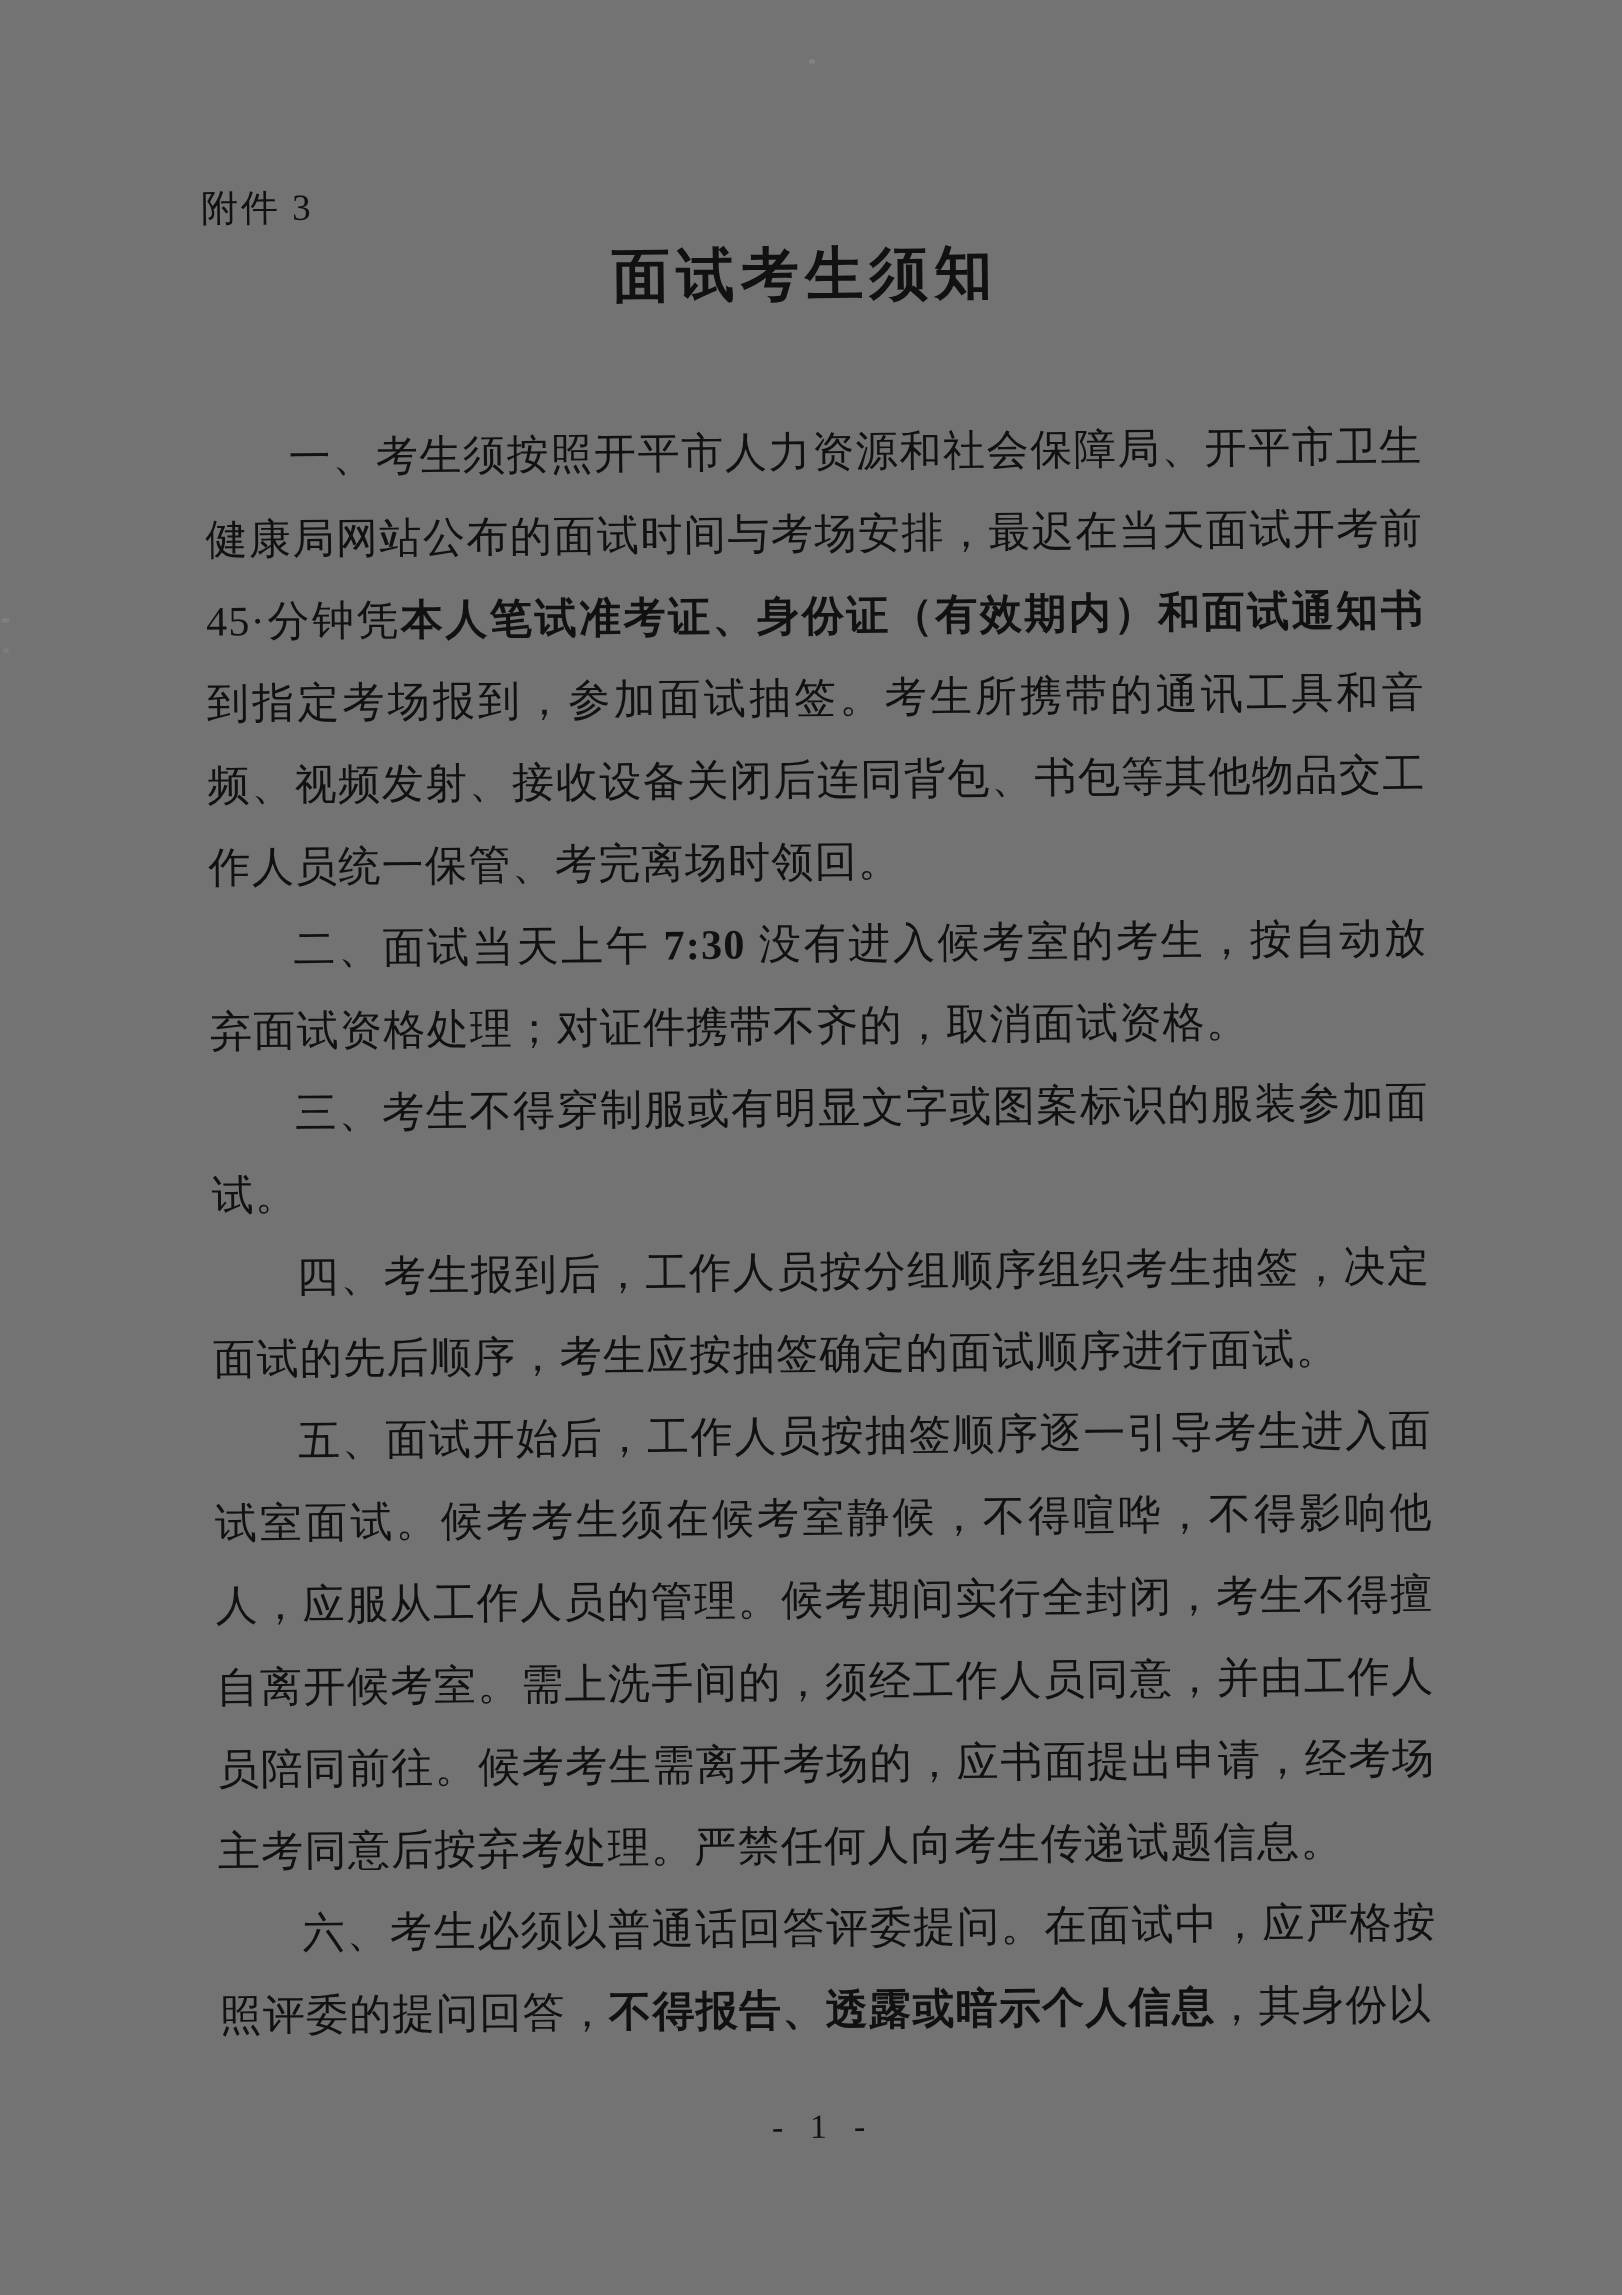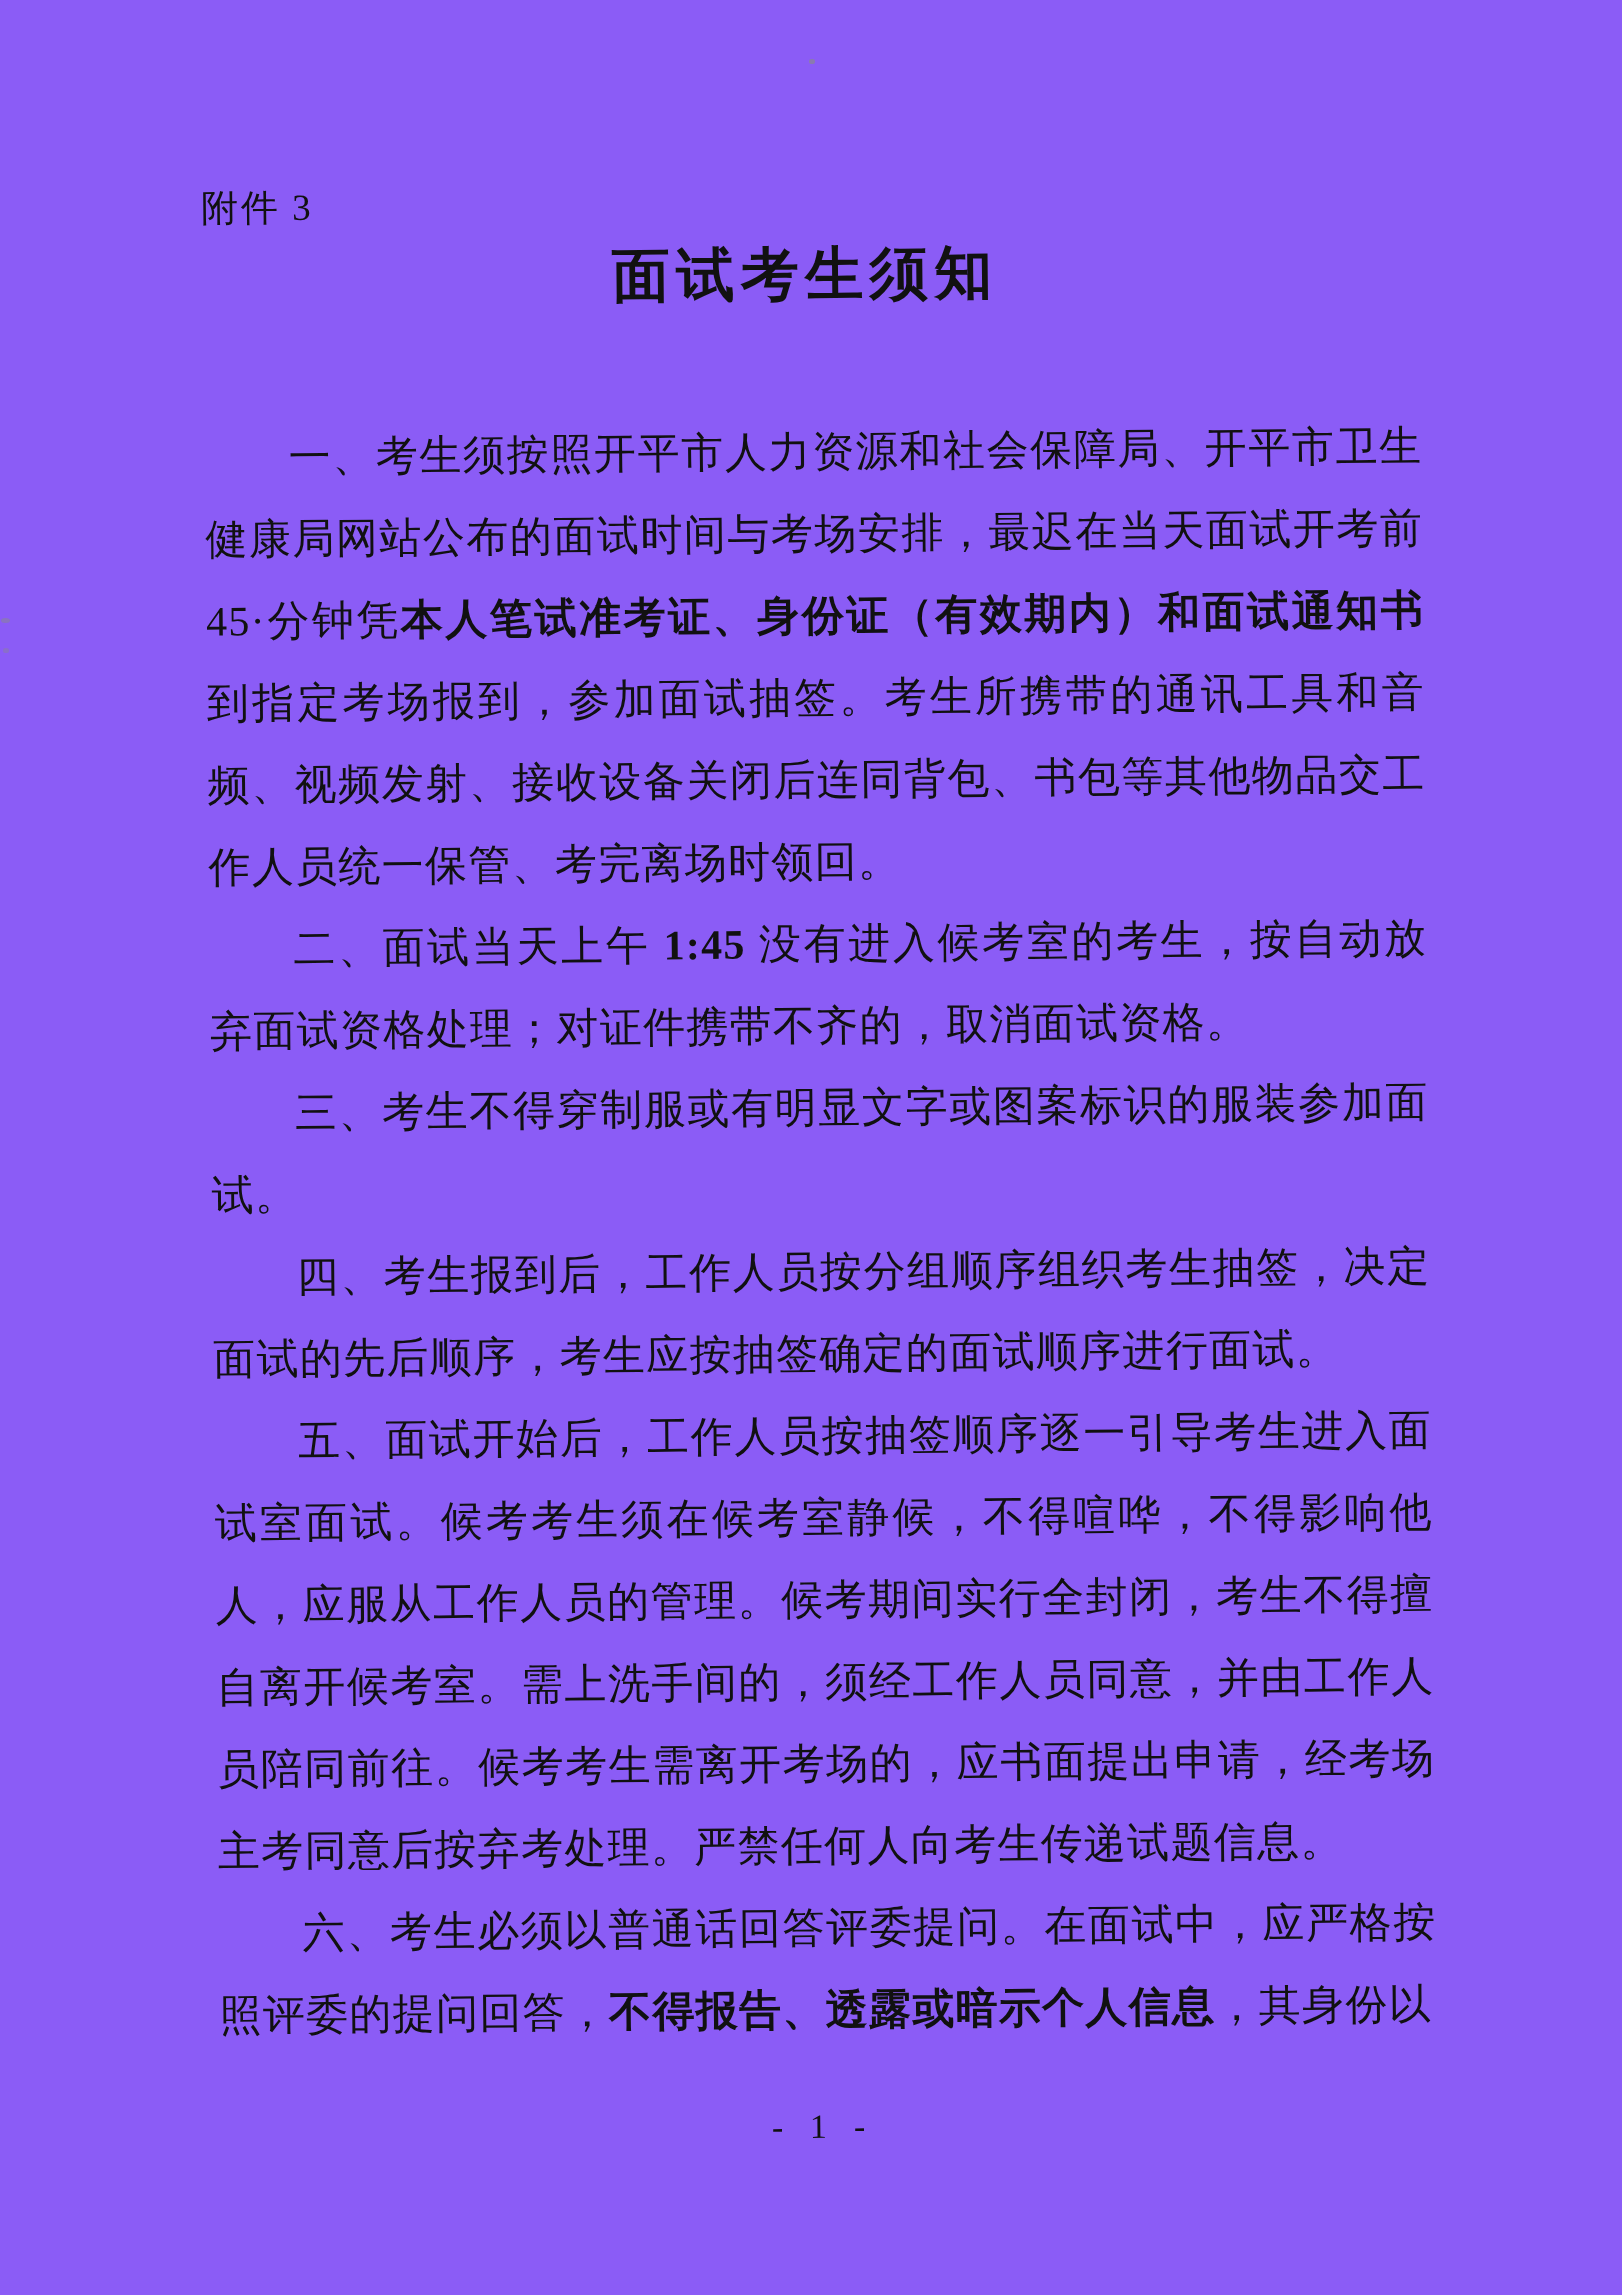--- a/index.html
+++ b/index.html
@@ -6,21 +6,21 @@
   body {
     width: 1623px; height: 2295px;
     background: #ffffff;
     position: relative;
     overflow: hidden;
     font-family: "Liberation Serif", "DejaVu Serif", serif;
     color: #111111;
   }
   .page {
     position: absolute; inset: 0;
-    background: #8b5cf6;
+    background: #737373;
   }
   
   .content {
     position: absolute; inset: 0;
     transform: rotate(-0.55deg);
     transform-origin: 50% 40%;
   }
   .attachment-label {
     position: absolute;
     left: 208px; top: 178px;
@@ -71,21 +71,21 @@
 </style>
 </head>
 <body>
 
 <div class="page">
   <div class="content">
     <div class="attachment-label">附件 3</div>
     <h1 class="doc-title">面试考生须知</h1>
     <div class="doc-body">
         <p><span>一、考生须按照开平市人力资源和社会保障局、开平市卫生健康局网站公布的面试时间与考场安排，最迟在当天面试开考前45·分钟凭</span><span class="b">本人笔试准考证、身份证（有效期内）和面试通知书</span><span>到指定考场报到，参加面试抽签。考生所携带的通讯工具和音频、视频发射、接收设备关闭后连同背包、书包等其他物品交工作人员统一保管、考完离场时领回。</span></p>
-        <p><span>二、面试当天上午 </span><span class="b">1:45</span><span> 没有进入候考室的考生，按自动放弃面试资格处理；对证件携带不齐的，取消面试资格。</span></p>
+        <p><span>二、面试当天上午 </span><span class="b">7:30</span><span> 没有进入候考室的考生，按自动放弃面试资格处理；对证件携带不齐的，取消面试资格。</span></p>
         <p><span>三、考生不得穿制服或有明显文字或图案标识的服装参加面试。</span></p>
         <p><span>四、考生报到后，工作人员按分组顺序组织考生抽签，决定面试的先后顺序，考生应按抽签确定的面试顺序进行面试。</span></p>
         <p><span>五、面试开始后，工作人员按抽签顺序逐一引导考生进入面试室面试。候考考生须在候考室静候，不得喧哗，不得影响他人，应服从工作人员的管理。候考期间实行全封闭，考生不得擅自离开候考室。需上洗手间的，须经工作人员同意，并由工作人员陪同前往。候考考生需离开考场的，应书面提出申请，经考场主考同意后按弃考处理。严禁任何人向考生传递试题信息。</span></p>
         <p><span>六、考生必须以普通话回答评委提问。在面试中，应严格按照评委的提问回答，</span><span class="b">不得报告、透露或暗示个人信息</span><span>，其身份以</span></p>
       </div>
     <div class="page-number">- 1 -</div>
   </div>
   <div class="speck speck-1"></div>
   <div class="speck speck-2"></div>
   <div class="speck speck-3"></div>

